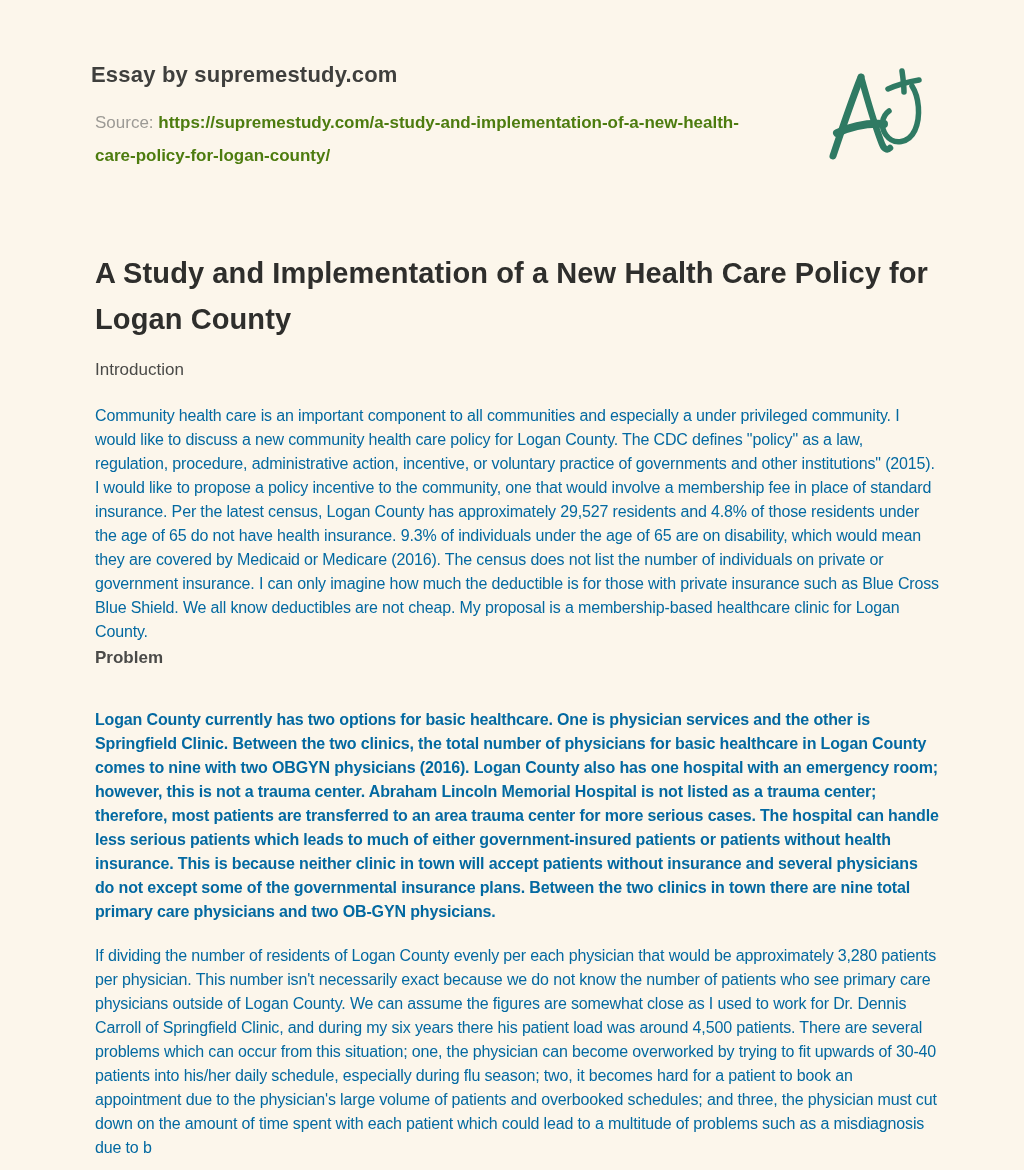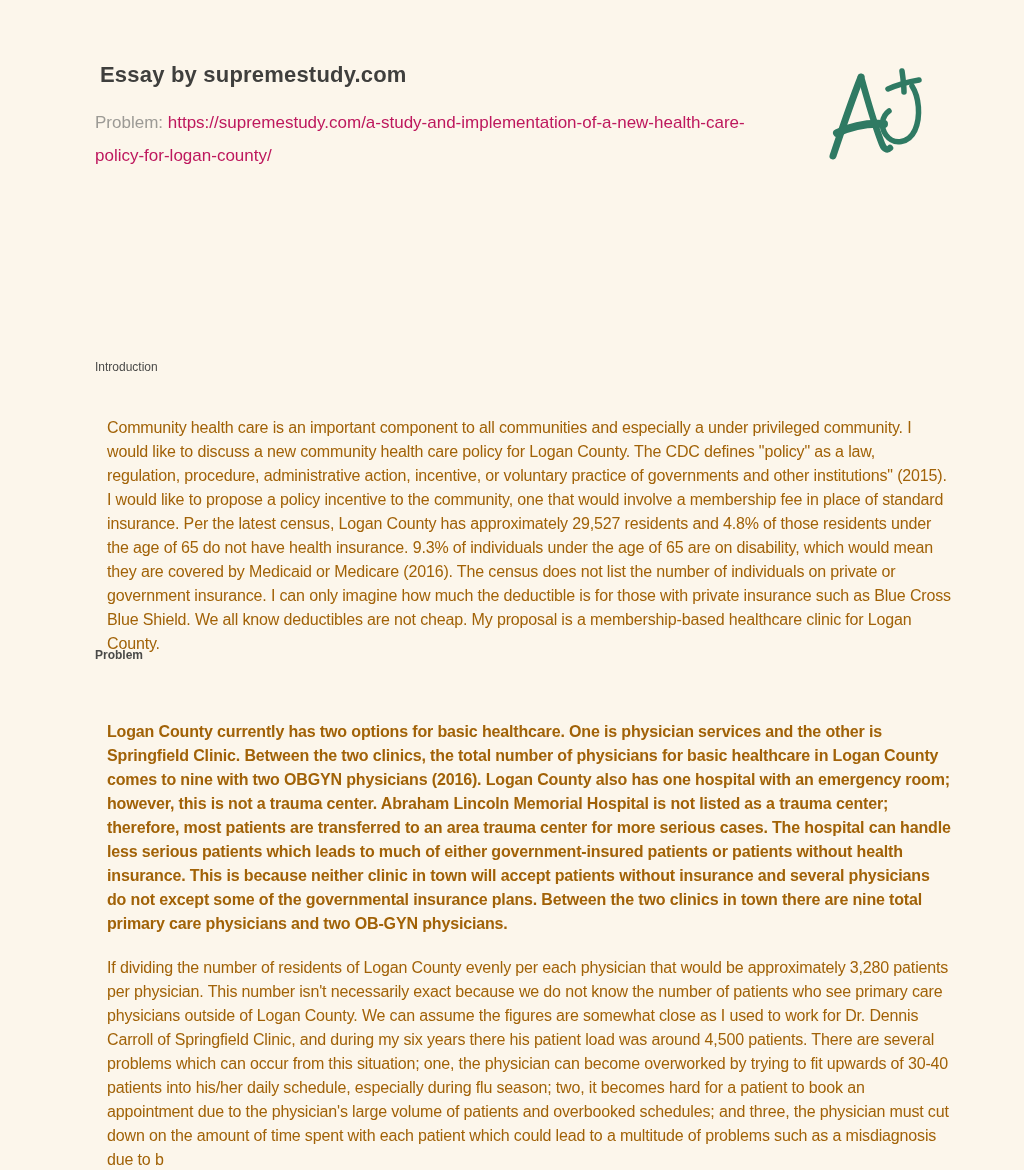--- a/index.html
+++ b/index.html
@@ -10,39 +10,40 @@
   .page{
     position:relative;
     width:1024px;
     height:1170px;
     margin:0 auto;
     background:#FCF6EB;
     overflow:hidden;
   }
   .brand-title{
     position:absolute;
-    left:100px; top:62px;
+    left:91px; top:62px;
     font-size:22px;
     font-weight:bold;
     letter-spacing:0.2px;
     color:#3F3F3D;
     margin:0;
   }
   .source-block{
     position:absolute;
     left:95px; top:106px;
     width:672px;
     font-size:17px;
     line-height:33px;
     color:#9C9A95;
     overflow-wrap:break-word;
   }
   .source-link{
-    color:#be185d;
+    color:#4d7c0f;
     text-decoration:none;
+    font-weight:bold;
   }
   .logo{
     position:absolute;
     left:822px; top:64px;
     width:104px; height:100px;
   }
   .doc-title{
     position:absolute;
     left:95px; top:250px;
     width:880px;
@@ -50,68 +51,69 @@
     font-size:29px;
     line-height:46px;
     font-weight:bold;
     letter-spacing:0.1px;
     color:#2E2E2C;
   }
   .section-heading{
     position:absolute;
     left:95px;
     margin:0;
-    font-size:12px;
+    font-size:17px;
     font-weight:normal;
     color:#4A4A48;
   }
   .heading-introduction{ top:360px; }
   .heading-problem{ top:648px;font-weight:bold; }
   .body-par{
     position:absolute;
     left:95px;
     width:845px;
-    margin:12px;
+    margin:0;
     font-size:16px;
     line-height:24px;
     letter-spacing:-0.15px;
-    color:#a16207;
+    color:#0369a1;
   }
   .par-1{ top:404px; }
   .par-2{ top:708px;font-weight:bold; }
   .par-3{ top:944px; }
 </style>
 </head>
 <body>
 
 <div class="page">
 
   <h2 class="brand-title">Essay by supremestudy.com</h2>
 
   <div class="source-block">
-    <span>Problem: </span><a href="#" class="source-link">https://supremestudy.com/a-study-and-implementation-of-a-new-health-care-policy-for-logan-county/</a>
+    <span>Source: </span><a href="#" class="source-link">https://supremestudy.com/a-study-and-implementation-of-a-new-health-care-policy-for-logan-county/</a>
   </div>
 
   <svg class="logo" viewBox="0 0 104 100" aria-hidden="true">
     <g fill="none" stroke="#2F7A63" stroke-linecap="round">
 
       <path d="M11 92 C19 68 29 38 39 13" stroke-width="7"></path>
 
       <path d="M39 13 C45 34 52 60 60 80 C62 85 65 87 68 84" stroke-width="6.5"></path>
 
       <path d="M15 69 C32 61 47 59 62 60" stroke-width="8"></path>
 
       <path d="M66 25 C75 21 85 18 97 16" stroke-width="5.5"></path>
 
       <path d="M80 7 C81 14 82 21 82 28" stroke-width="5.5"></path>
 
       <path d="M90 22 C97 33 99 52 93 66 C87 79 72 82 64 71 C58 63 60 52 67 47" stroke-width="5.5"></path>
     </g>
   </svg>
 
+  <h1 class="doc-title">A Study and Implementation of a New Health Care Policy for Logan County</h1>
 
   <h3 class="section-heading heading-introduction">Introduction</h3>
 
   <p class="body-par par-1">Community health care is an important component to all communities and especially a under privileged community. I would like to discuss a new community health care policy for Logan County. The CDC defines "policy" as a law, regulation, procedure, administrative action, incentive, or voluntary practice of governments and other institutions" (2015). I would like to propose a policy incentive to the community, one that would involve a membership fee in place of standard insurance. Per the latest census, Logan County has approximately 29,527 residents and 4.8% of those residents under the age of 65 do not have health insurance. 9.3% of individuals under the age of 65 are on disability, which would mean they are covered by Medicaid or Medicare (2016). The census does not list the number of individuals on private or government insurance. I can only imagine how much the deductible is for those with private insurance such as Blue Cross Blue Shield. We all know deductibles are not cheap. My proposal is a membership-based healthcare clinic for Logan County.</p>
 
   <h3 class="section-heading heading-problem">Problem</h3>
 
   <p class="body-par par-2">Logan County currently has two options for basic healthcare. One is physician services and the other is Springfield Clinic. Between the two clinics, the total number of physicians for basic healthcare in Logan County comes to nine with two OBGYN physicians (2016). Logan County also has one hospital with an emergency room; however, this is not a trauma center. Abraham Lincoln Memorial Hospital is not listed as a trauma center; therefore, most patients are transferred to an area trauma center for more serious cases. The hospital can handle less serious patients which leads to much of either government-insured patients or patients without health insurance. This is because neither clinic in town will accept patients without insurance and several physicians do not except some of the governmental insurance plans. Between the two clinics in town there are nine total primary care physicians and two OB-GYN physicians.</p>
 
   <p class="body-par par-3">If dividing the number of residents of Logan County evenly per each physician that would be approximately 3,280 patients per physician. This number isn't necessarily exact because we do not know the number of patients who see primary care physicians outside of Logan County. We can assume the figures are somewhat close as I used to work for Dr. Dennis Carroll of Springfield Clinic, and during my six years there his patient load was around 4,500 patients. There are several problems which can occur from this situation; one, the physician can become overworked by trying to fit upwards of 30-40 patients into his/her daily schedule, especially during flu season; two, it becomes hard for a patient to book an appointment due to the physician's large volume of patients and overbooked schedules; and three, the physician must cut down on the amount of time spent with each patient which could lead to a multitude of problems such as a misdiagnosis due to b</p>

